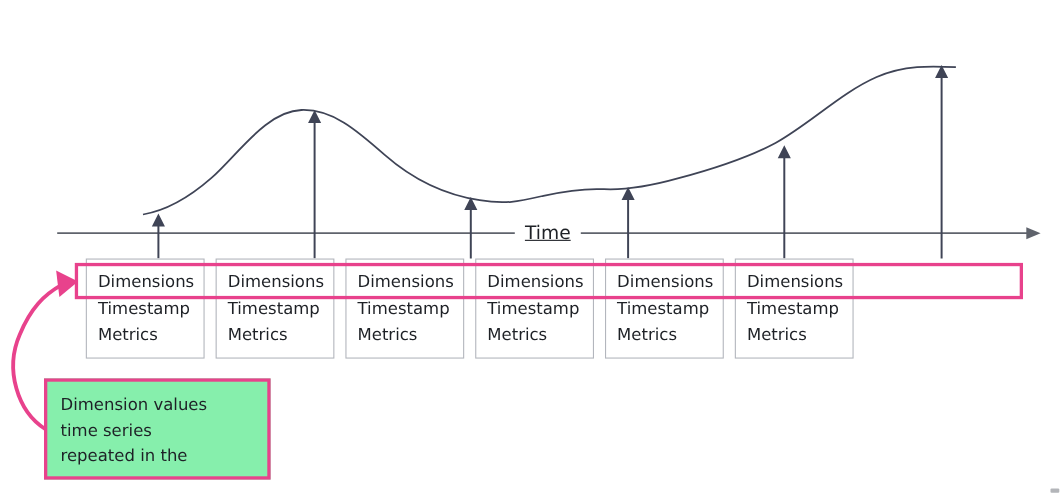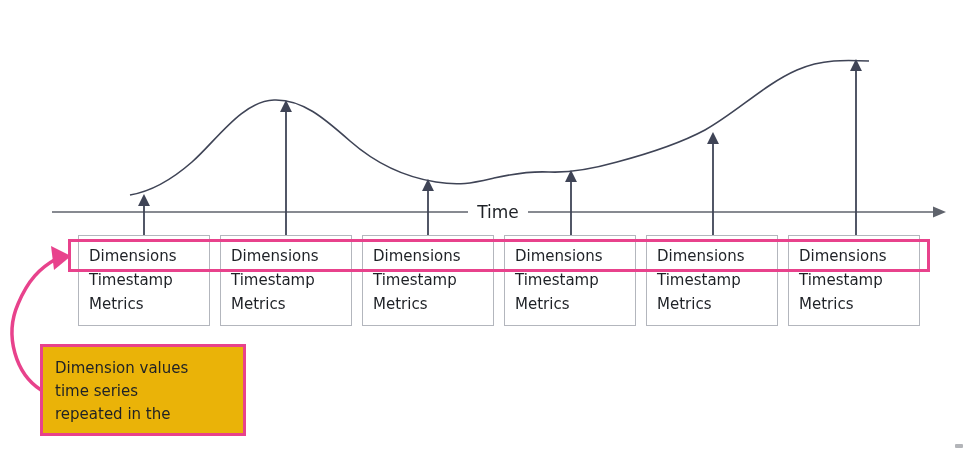--- a/index.html
+++ b/index.html
@@ -24,30 +24,31 @@
   }
   .time-label {
     position: absolute;
     left: 470px;
     top: 202px;
     width: 56px;
     text-align: center;
     font-size: 17px;
     color: #1e2126;
     background: #ffffff;
+    text-decoration: underline;
   }
   .boxes-row {
     position: absolute;
     left: 78px;
     top: 235px;
     display: flex;
     gap: 10px;
   }
   .record-box {
-    width: 132px;
+    width: 108px;
     height: 91px;
     box-sizing: border-box;
     border: 1.5px solid #b3b6bd;
     background: #ffffff;
     padding: 8px 0 0 10px;
     font-size: 15px;
     line-height: 24px;
     color: #1e2126;
   }
   .highlight-band {
@@ -62,21 +63,21 @@
     pointer-events: none;
   }
   .callout {
     position: absolute;
     left: 40px;
     top: 344px;
     width: 206px;
     height: 92px;
     box-sizing: border-box;
     border: 3.5px solid #e8428c;
-    background: #eab308;
+    background: #86efac;
     padding: 10px 8px 0 12px;
     font-size: 15px;
     line-height: 23px;
     color: #1e2126;
   }
   .edge-artifact {
     position: absolute;
     left: 955px;
     top: 444px;
     width: 8px;

